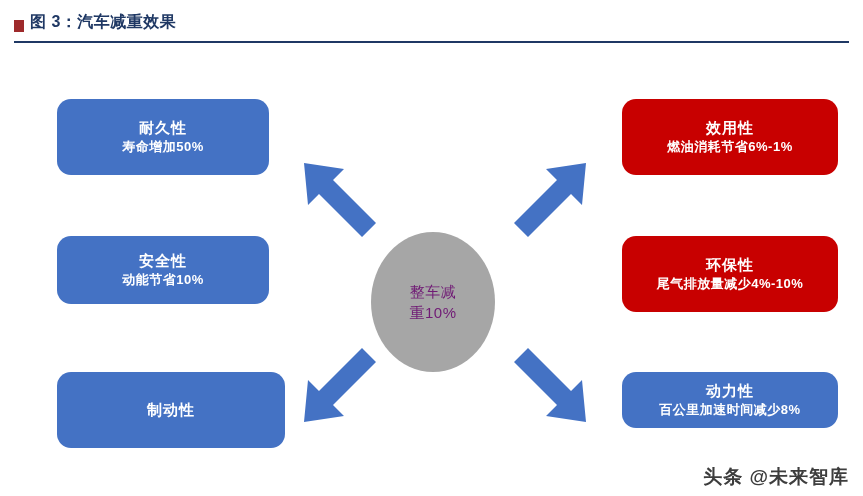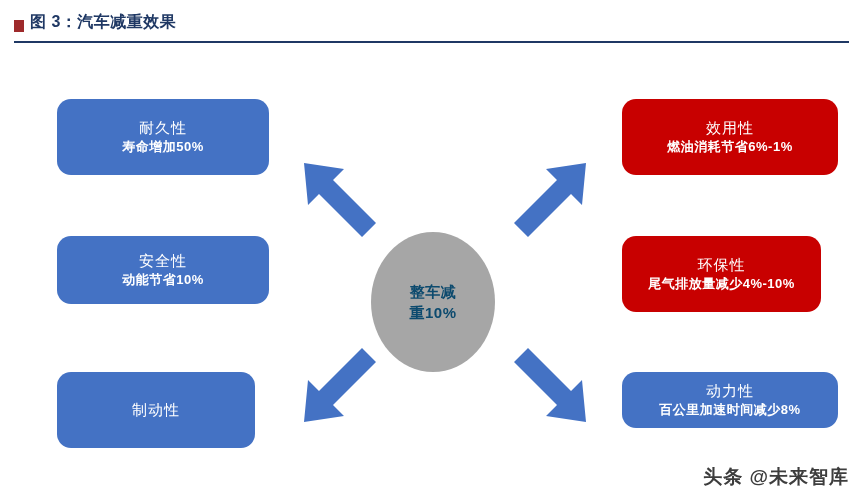--- a/index.html
+++ b/index.html
@@ -74,60 +74,60 @@
     align-items: center;
     justify-content: center;
     color: #ffffff;
     text-align: center;
     line-height: 1.35;
     padding: 4px 6px;
   }
 
   .node-box .node-title {
     font-size: 15px;
-    font-weight: normal;
+    font-weight: bold;
     letter-spacing: 1px;
   }
 
   .node-box .node-detail {
     font-size: 13px;
     font-weight: bold;
     letter-spacing: 0.5px;
     white-space: nowrap;
   }
 
   .node-blue { background: #4472c4; }
   .node-red  { background: #c80000; }
 
   
   #box-durability { left: 57px;  top: 53px;  width: 212px; height: 76px; }
   #box-safety     { left: 57px;  top: 190px; width: 212px; height: 68px; }
-  #box-braking    { left: 57px;  top: 326px; width: 198px; height: 76px; }
+  #box-braking    { left: 57px;  top: 326px; width: 228px; height: 76px; }
 
   
   #box-efficiency { left: 622px; top: 53px;  width: 216px; height: 76px; }
-  #box-emission   { left: 622px; top: 190px; width: 199px; height: 76px; }
+  #box-emission   { left: 622px; top: 190px; width: 216px; height: 76px; }
   #box-power      { left: 622px; top: 326px; width: 216px; height: 56px; }
 
   
   #center-node {
     position: absolute;
     left: 371px;
     top: 186px;
     width: 124px;
     height: 140px;
     border-radius: 50%;
     background: #a6a6a6;
     display: flex;
     align-items: center;
     justify-content: center;
-    color: #0c4a6e;
+    color: #701a75;
     text-align: center;
     font-size: 15px;
-    font-weight: bold;
+    font-weight: normal;
     line-height: 1.4;
     letter-spacing: 0.5px;
   }
 
   #center-node .center-text {
     display: block;
     width: 66px;
   }
 
   

